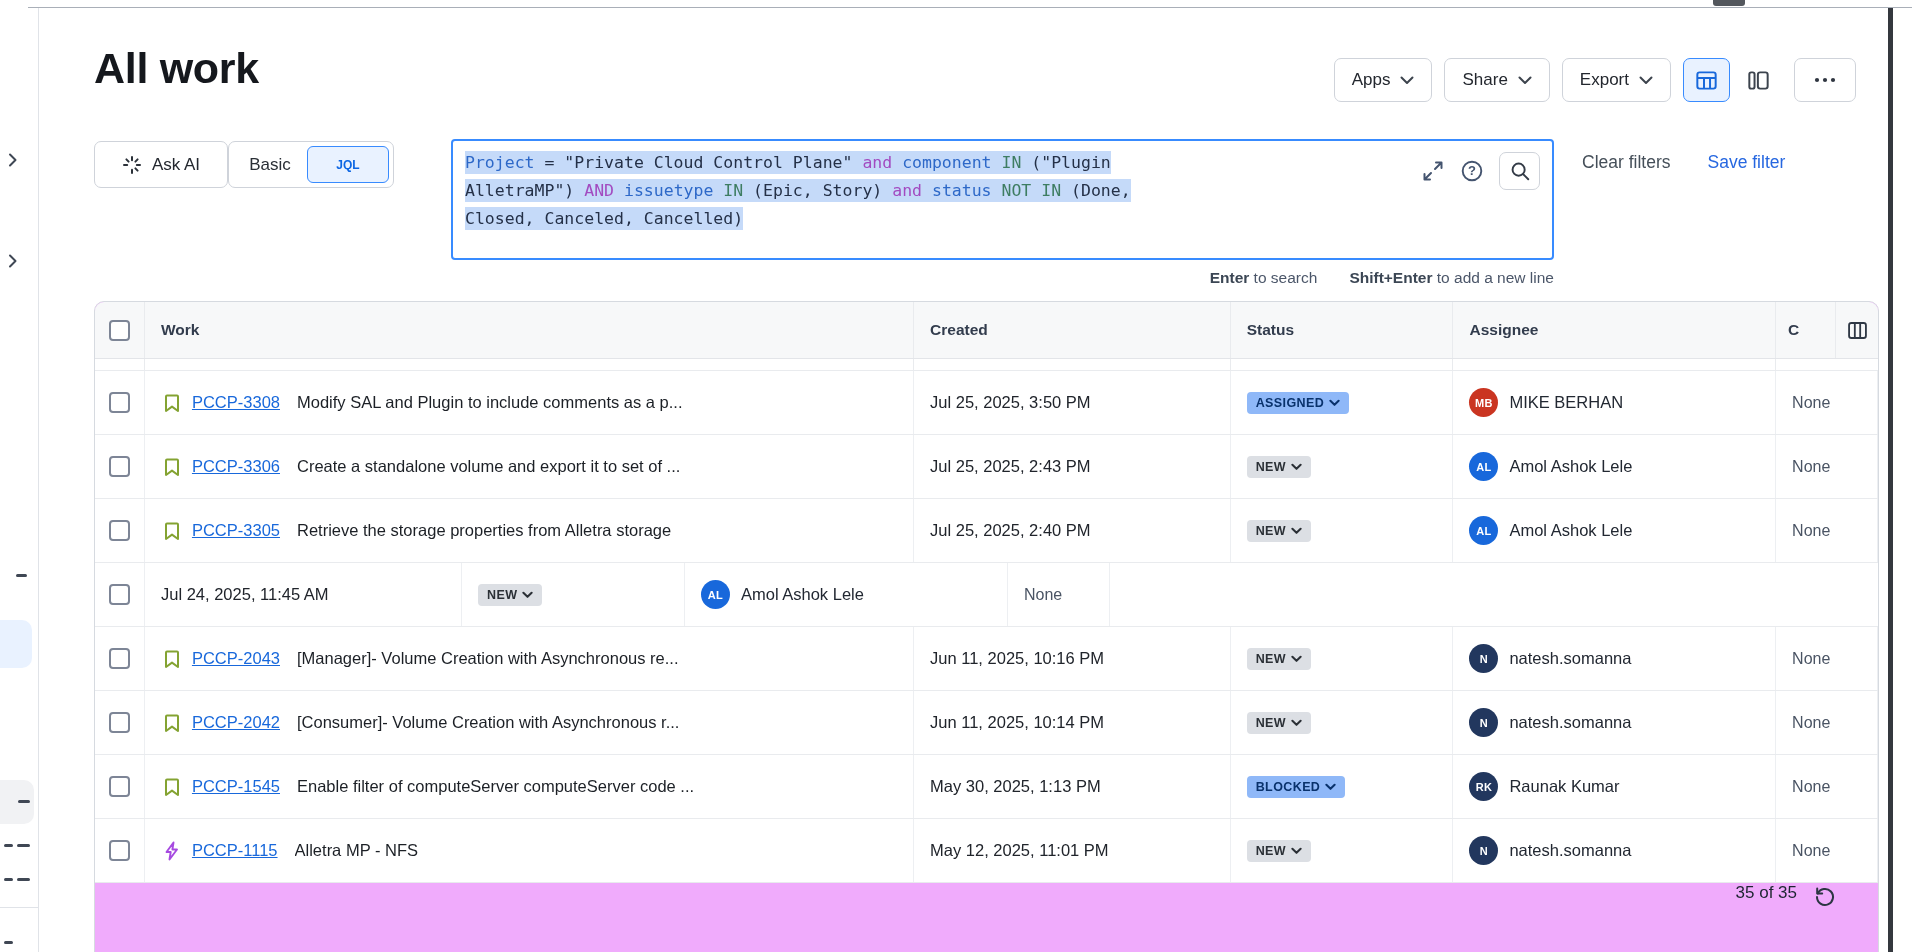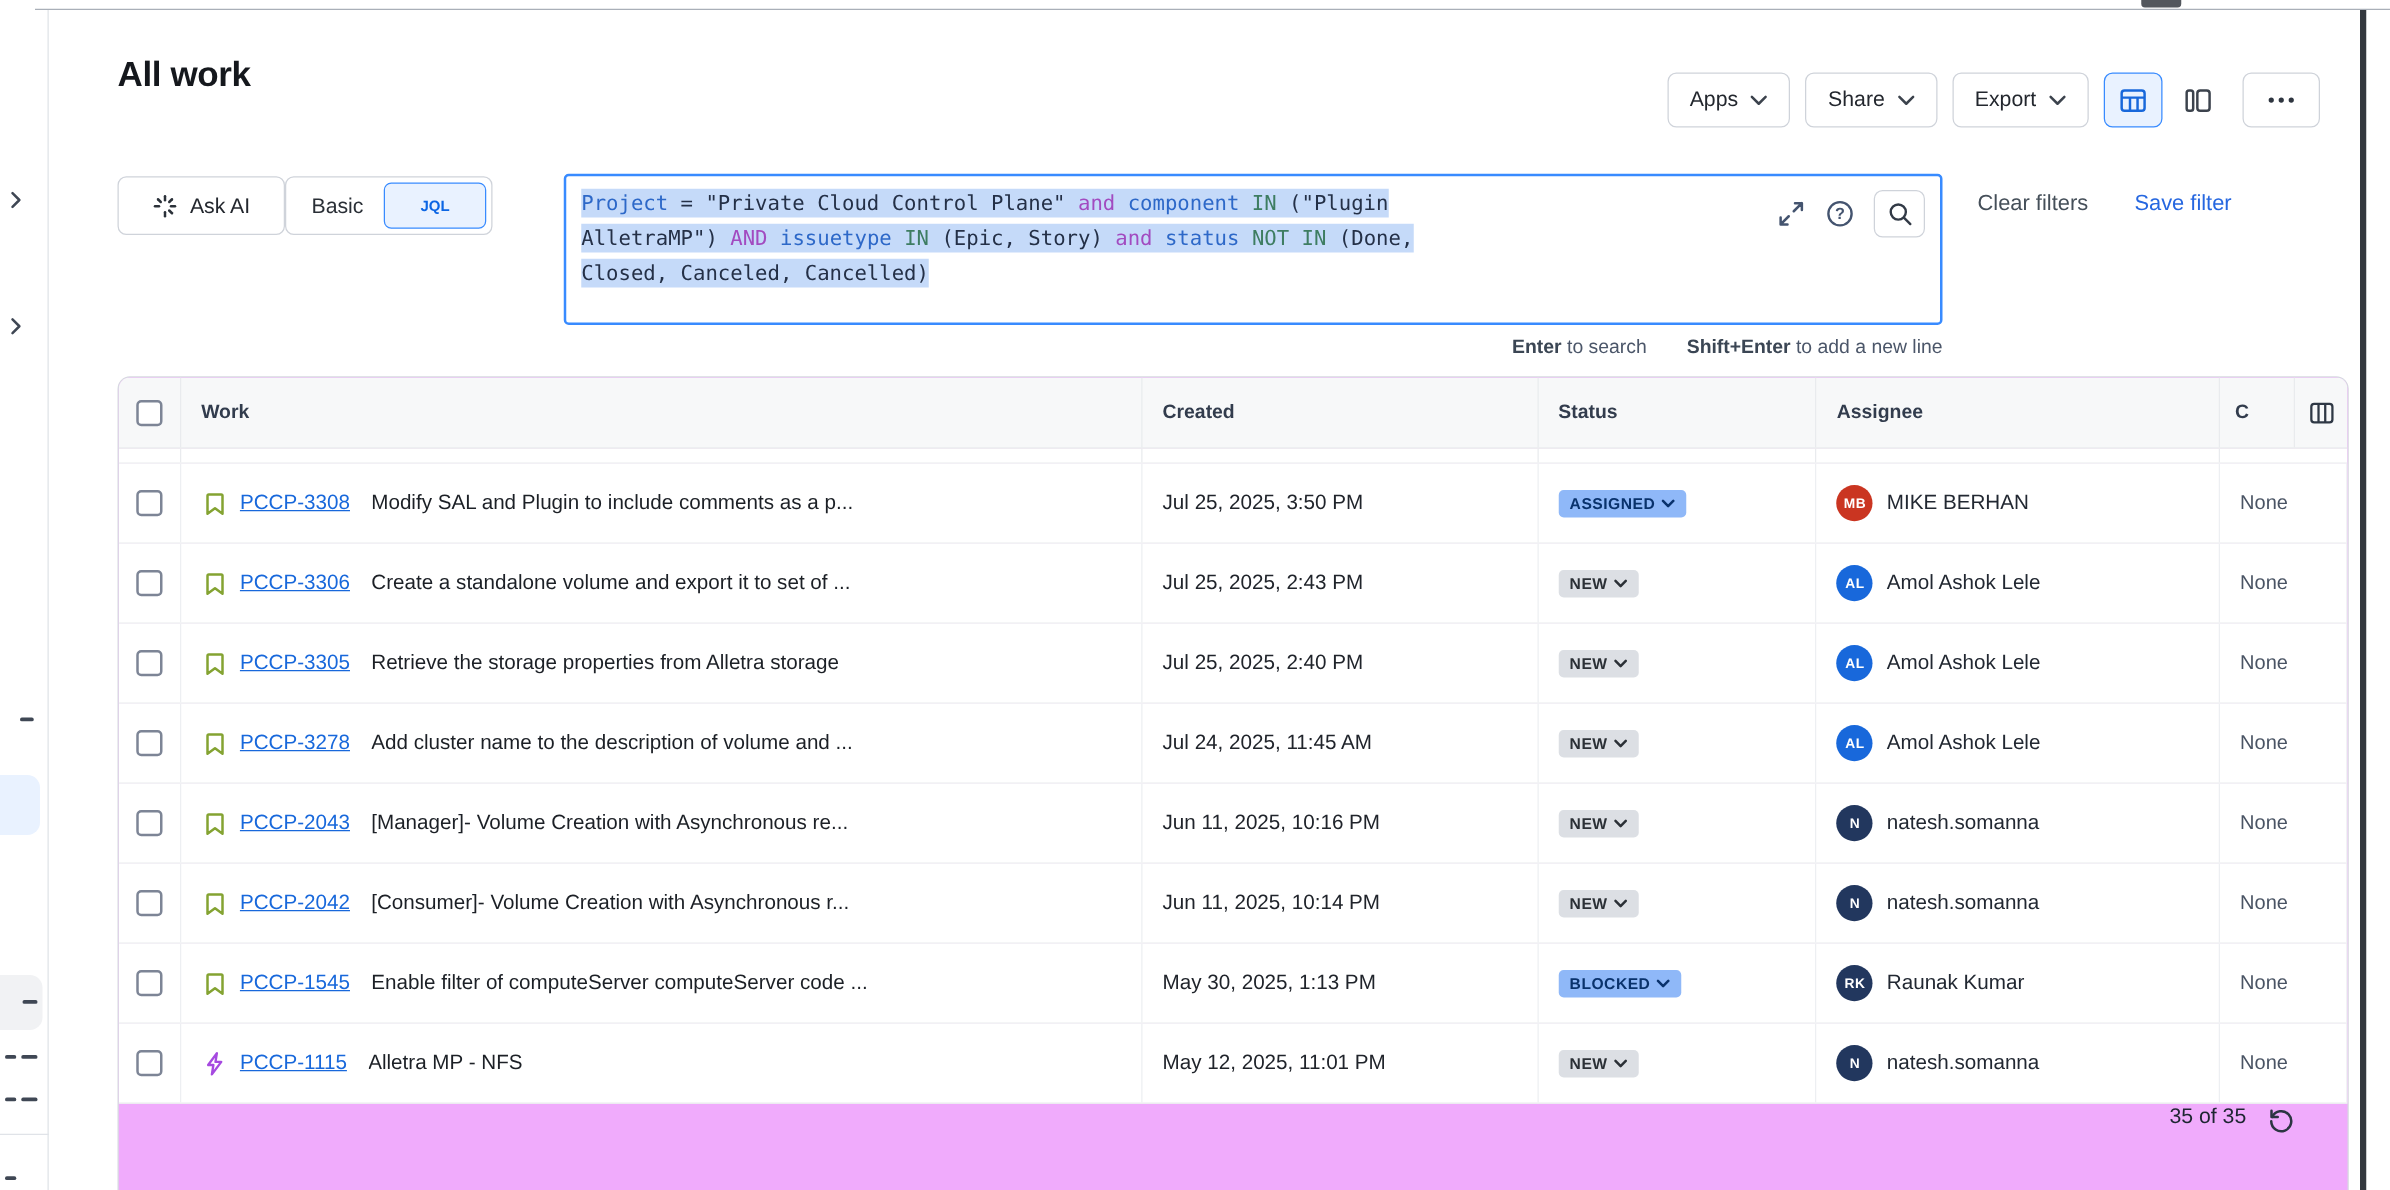--- a/index.html
+++ b/index.html
@@ -12,21 +12,21 @@
   
   .sidebar{position:absolute;left:0;top:8px;bottom:0;width:39px;background:#fff;border-right:1px solid #e0e3e8;z-index:5}
   .sb-chev{position:absolute;left:8px;width:12px;height:14px;color:#3f4754}
   .sb-dash{position:absolute;height:3px;border-radius:2px;background:#3f4754}
   .sb-blue{position:absolute;left:0;top:612px;width:32px;height:48px;background:#e9f2ff;border-radius:0 10px 10px 0}
   .sb-gray{position:absolute;left:0;top:772px;width:34px;height:44px;background:#f1f2f4;border-radius:0 10px 10px 0}
   .sb-hr{position:absolute;left:0;top:899px;width:39px;height:1px;background:#e0e3e8}
 
   
   .main{position:absolute;left:40px;top:8px;right:0;bottom:0;background:#fff}
-  .page-title{position:absolute;left:54px;top:36px;font-size:28px;font-weight:700;letter-spacing:-.3px;color:#15181d}
+  .page-title{position:absolute;left:54px;top:36px;font-size:43px;font-weight:700;letter-spacing:-.3px;color:#15181d}
 
   .toolbar{position:absolute;top:50px;right:56px;display:flex;gap:12px;align-items:center;height:44px}
   .tb-btn{height:44px;padding:0 17px;border:1px solid #cfd3da;border-radius:7px;background:#fff;display:flex;align-items:center;gap:10px;font-family:inherit;font-size:17px;font-weight:500;color:#23272e;cursor:pointer}
   .view-group{display:flex;align-items:center;gap:5px}
   .view-btn{width:47px;height:44px;border-radius:7px;border:1.5px solid transparent;background:transparent;display:flex;align-items:center;justify-content:center;cursor:pointer}
   .view-btn.active{border-color:#388bff;background:#e9f2ff}
   .more-btn{width:62px;height:44px;border:1px solid #cfd3da;border-radius:7px;background:#fff;display:flex;align-items:center;justify-content:center;cursor:pointer}
 
   
   .askai-btn{position:absolute;left:54px;top:133px;width:134px;height:47px;border:1px solid #cfd3da;border-radius:7px;background:#fff;display:flex;align-items:center;justify-content:center;gap:10px;font-family:inherit;font-size:17px;font-weight:500;color:#23272e;cursor:pointer}
@@ -343,28 +343,20 @@
     </div>
     <div class="td col-none">
             <span class="none-val">None</span>
           </div>
   </div>
 
   <div class="trow">
     <div class="td col-cb" style="justify-content:center;padding-left:0">
             <span class="cb"></span>
           </div>
-    <div class="td col-work">
-      <svg class="type-icon icon-story show" viewBox="0 0 22 22">
-              <path d="M6 3.5h10a1 1 0 0 1 1 1V19l-6-4.4L5 19V4.5a1 1 0 0 1 1-1z" fill="none" stroke="#84a332" stroke-width="2" stroke-linejoin="round" stroke-linecap="round"></path>
-            </svg>
-
-      <a class="key-link">PCCP-3278</a>
-      <span class="summary">Add cluster name to the description of volume and ...</span>
-    </div>
     <div class="td col-created">
             <span class="created">Jul 24, 2025, 11:45 AM</span>
           </div>
     <div class="td col-status">
       <span class="badge" style="background: rgb(220, 223, 228); color: rgb(43, 48, 54);">
         <span class="badge-label">NEW</span>
         <svg width="11" height="8" viewBox="0 0 12 8">
                 <path d="M1.5 1.5L6 6l4.5-4.5" fill="none" stroke="currentColor" stroke-width="2.2" stroke-linecap="round" stroke-linejoin="round"></path>
               </svg>
       </span>

